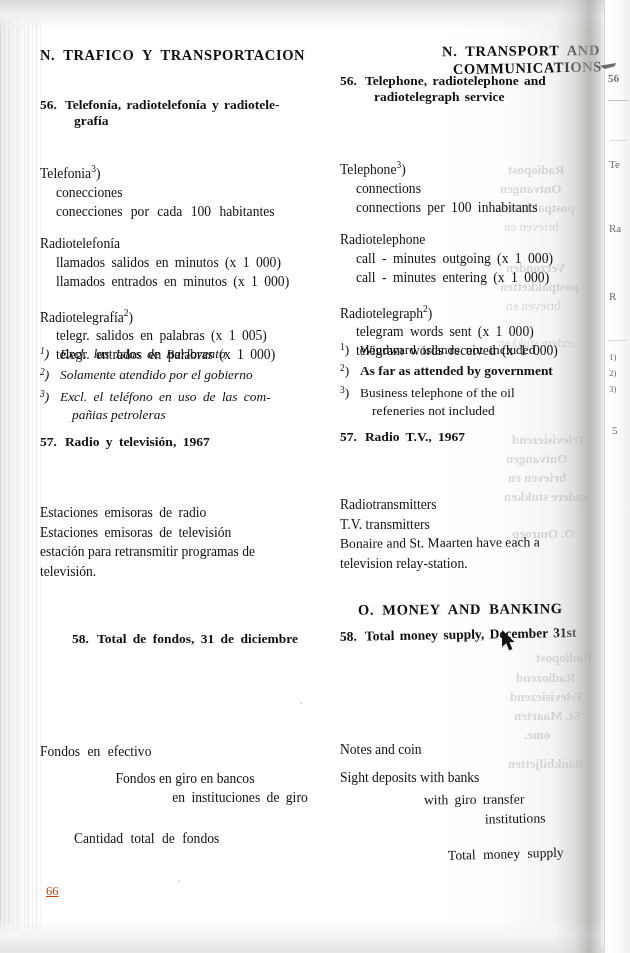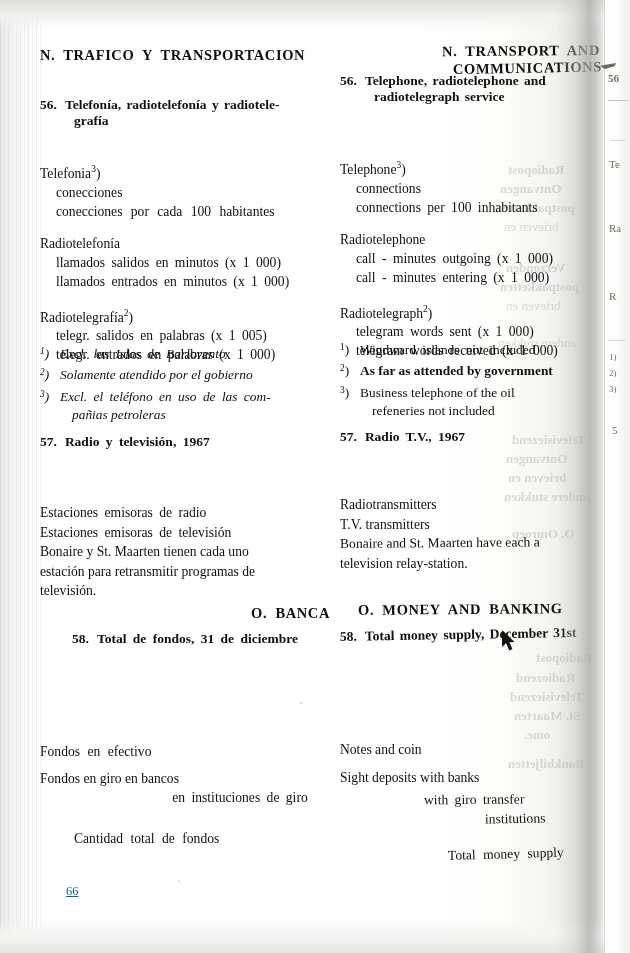--- a/index.html
+++ b/index.html
@@ -129,24 +129,24 @@
   .para { font-size: 13.6px; line-height: 19.5px; }
   .right-head { text-align: right; }
 
   
   .skew1 { transform: rotate(-0.45deg); transform-origin: left center; }
   .skew2 { transform: rotate(-1.0deg); transform-origin: left center; }
   .skew3 { transform: rotate(-1.6deg); transform-origin: left center; }
 
   .pageno {
     position: absolute;
-    left: 66px;
+    left: 46px;
     top: 884px;
     font-size: 12.5px;
-    color: #0369a1;
+    color: #c2410c;
     text-decoration: underline;
   }
 
   
   .ghost {
     position: absolute;
     color: #2a2a28;
     opacity: 0.16;
     transform: scaleX(-1);
     font-family: "Liberation Serif", serif;
@@ -256,38 +256,34 @@
 
   <div class="col lcol" style="top:434px;">
     <div class="item-head">
       <span class="num">57.</span><span style="word-spacing:3px;">Radio y televisión, 1967</span>
     </div>
   </div>
 
   <div class="col lcol" style="top:503px;">
     <div class="para" style="word-spacing:3px;">Estaciones  emisoras  de  radio</div>
     <div class="para" style="word-spacing:3px;">Estaciones  emisoras  de  televisión</div>
-    <div class="para">Bonaire y St. Maarten tienen cada uno</div>
     <div class="para">estación para retransmitir programas de</div>
     <div class="para">televisión.</div>
   </div>
 
-  <div class="col lcol" style="top:605px;">
-    <div class="sect-head right-head">O.   BANCA</div>
-  </div>
 
   <div class="col lcol" style="top:631px;text-align:center;">
     <div class="item-head">
       <span class="num">58.</span><span style="word-spacing:3px;">Total de fondos, 31 de diciembre</span>
     </div>
   </div>
 
   <div class="col lcol" style="top:742px;">
     <div class="line" style="word-spacing:4px;">Fondos  en  efectivo</div>
-    <div class="line" style="margin-top:8px;">Fondos en giro en bancos</div>
+    <div class="line" style="margin-top:8px;text-align:center;">Fondos en giro en bancos</div>
     <div class="line ind3" style="word-spacing:3px;">en  instituciones  de  giro</div>
     <div class="line" style="margin-top:22px; padding-left:34px; word-spacing:4px;">Cantidad  total  de  fondos</div>
   </div>
 
   <div class="pageno">66</div>
 
   <div class="col rcol" style="top:44px;">
     <div class="sect-head right-head skew1" style="width:260px;">N.   TRANSPORT AND</div>
     <div class="sect-head right-head skew2" style="width:262px; margin-top:2px;">COMMUNICATIONS</div>
   </div>

